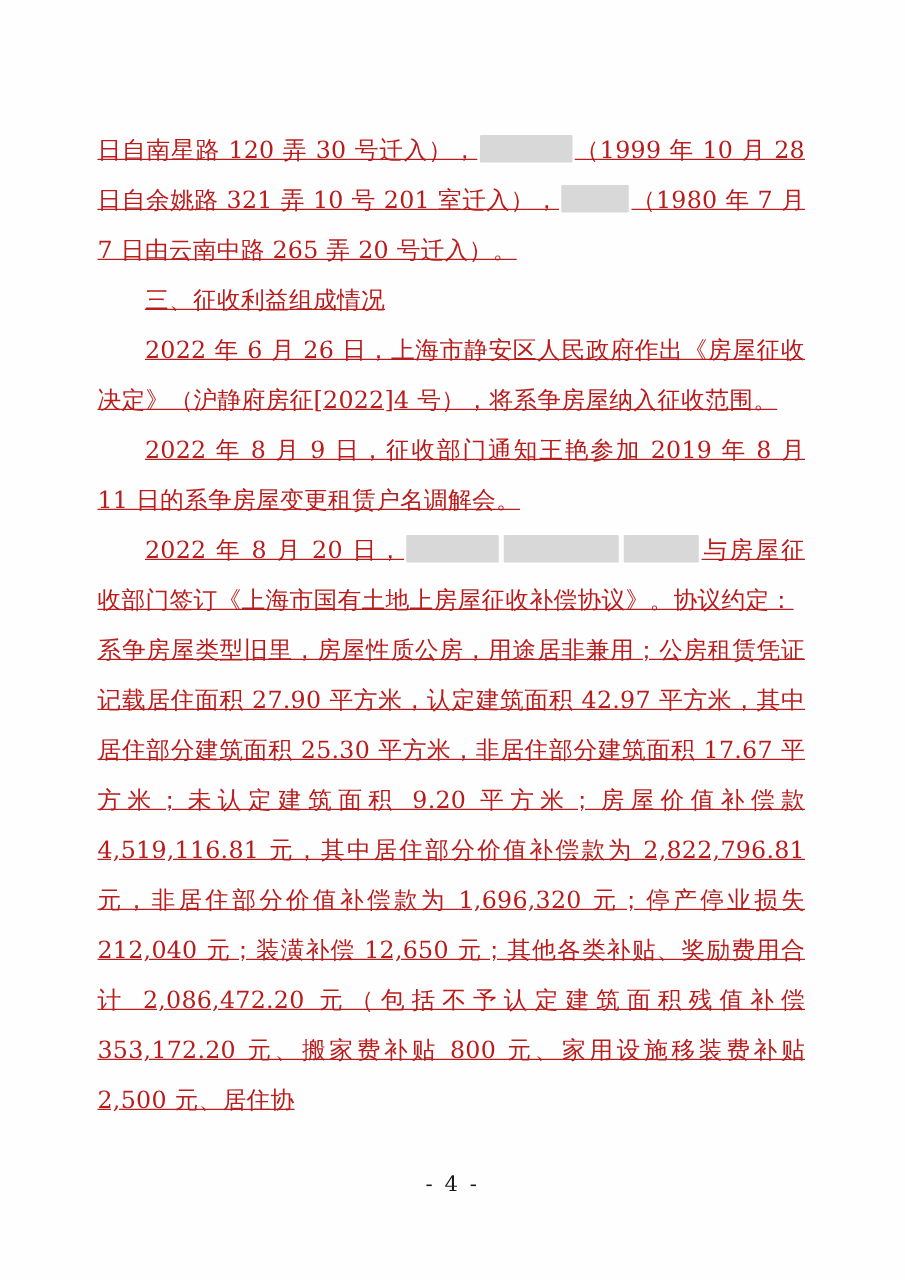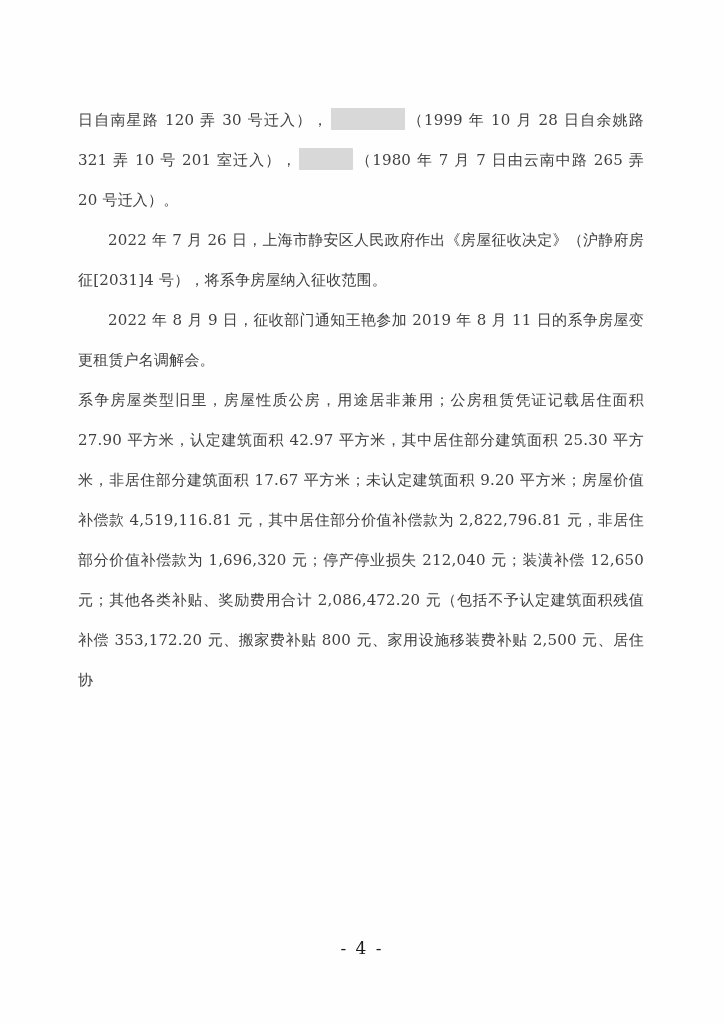--- a/index.html
+++ b/index.html
@@ -23,26 +23,27 @@
     background: #fefefe;
   }
   .doc-body {
     position: absolute;
     left: 78px;
     top: 100px;
     width: 566px;
   }
   p.para {
     margin: 0 0 0 0;
-    font-size: 15px;
+    font-size: 19px;
     line-height: 40px;
     text-align: justify;
     text-justify: inter-ideograph;
     letter-spacing: 0.2px;
-    color: #404040;
+    color: #b91c1c;
+    text-decoration: underline;
   }
   p.indent {
     text-indent: 2em;
   }
   .redact {
     display: inline-block;
     background: #d8d8d8;
     border-radius: 1px;
     vertical-align: middle;
     height: 22px;
@@ -70,30 +71,36 @@
 <body>
 
 <div id="page">
 
   <div class="doc-body">
 
     <p class="para">
       <span>日自南星路 120 弄 30 号迁入），</span><span class="redact r-md"></span><span>（1999 年 10 月 28 日自余姚路 321 弄 10 号 201 室迁入），</span><span class="redact r-sm"></span><span>（1980 年 7 月 7 日由云南中路 265 弄 20 号迁入）。</span>
     </p>
 
+    <p class="para indent">
+      <span>三、征收利益组成情况</span>
+    </p>
 
     <p class="para indent">
-      <span>2022 年 7 月 26 日，上海市静安区人民政府作出《房屋征收决定》（沪静府房征[2031]4 号），将系争房屋纳入征收范围。</span>
+      <span>2022 年 6 月 26 日，上海市静安区人民政府作出《房屋征收决定》（沪静府房征[2022]4 号），将系争房屋纳入征收范围。</span>
     </p>
 
     <p class="para indent">
       <span>2022 年 8 月 9 日，征收部门通知王艳参加 2019 年 8 月 11 日的系争房屋变更租赁户名调解会。</span>
     </p>
 
 
+    <p class="para indent">
+      <span>2022 年 8 月 20 日，</span><span class="redact r-md"></span><span class="redact r-lg"></span><span class="redact r-xl"></span><span>与房屋征收部门签订《上海市国有土地上房屋征收补偿协议》。协议约定：</span>
+    </p>
 
     <p class="para">
       <span>系争房屋类型旧里，房屋性质公房，用途居非兼用；公房租赁凭证记载居住面积 27.90 平方米，认定建筑面积 42.97 平方米，其中居住部分建筑面积 25.30 平方米，非居住部分建筑面积 17.67 平方米；未认定建筑面积 9.20 平方米；房屋价值补偿款 4,519,116.81 元，其中居住部分价值补偿款为 2,822,796.81 元，非居住部分价值补偿款为 1,696,320 元；停产停业损失 212,040 元；装潢补偿 12,650 元；其他各类补贴、奖励费用合计 2,086,472.20 元（包括不予认定建筑面积残值补偿 353,172.20 元、搬家费补贴 800 元、家用设施移装费补贴 2,500 元、居住协</span>
     </p>
 
   </div>
 
   <div class="footer">- 4 -</div>
 
 </div>

